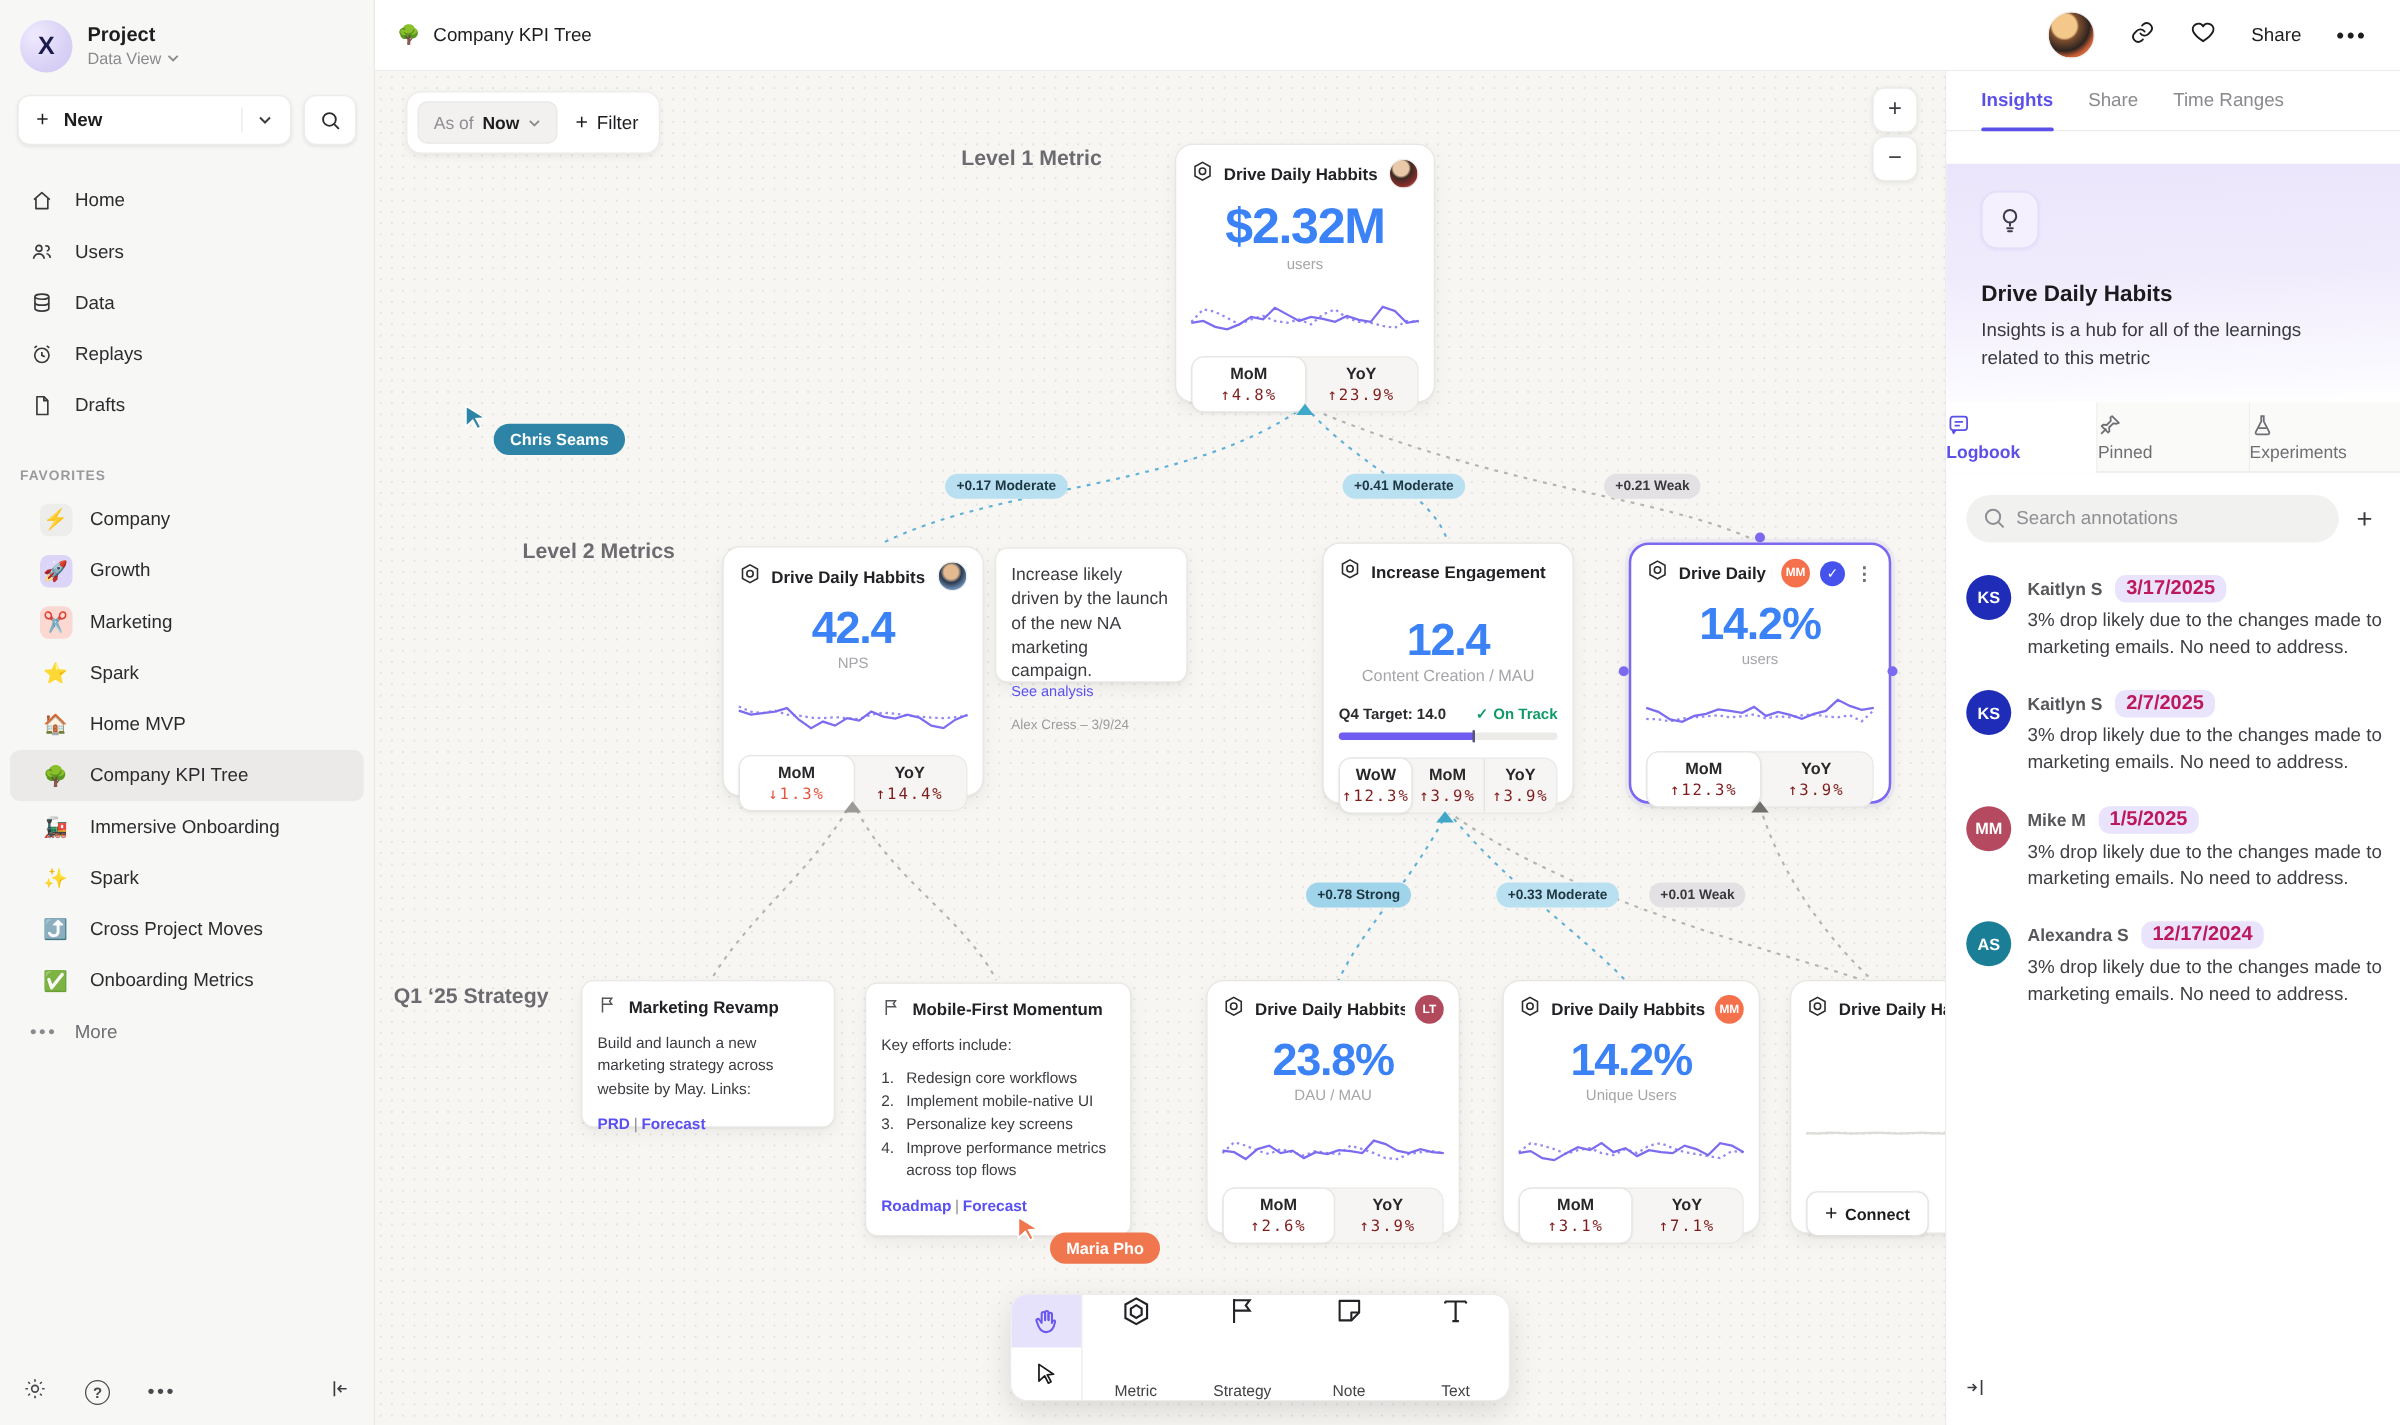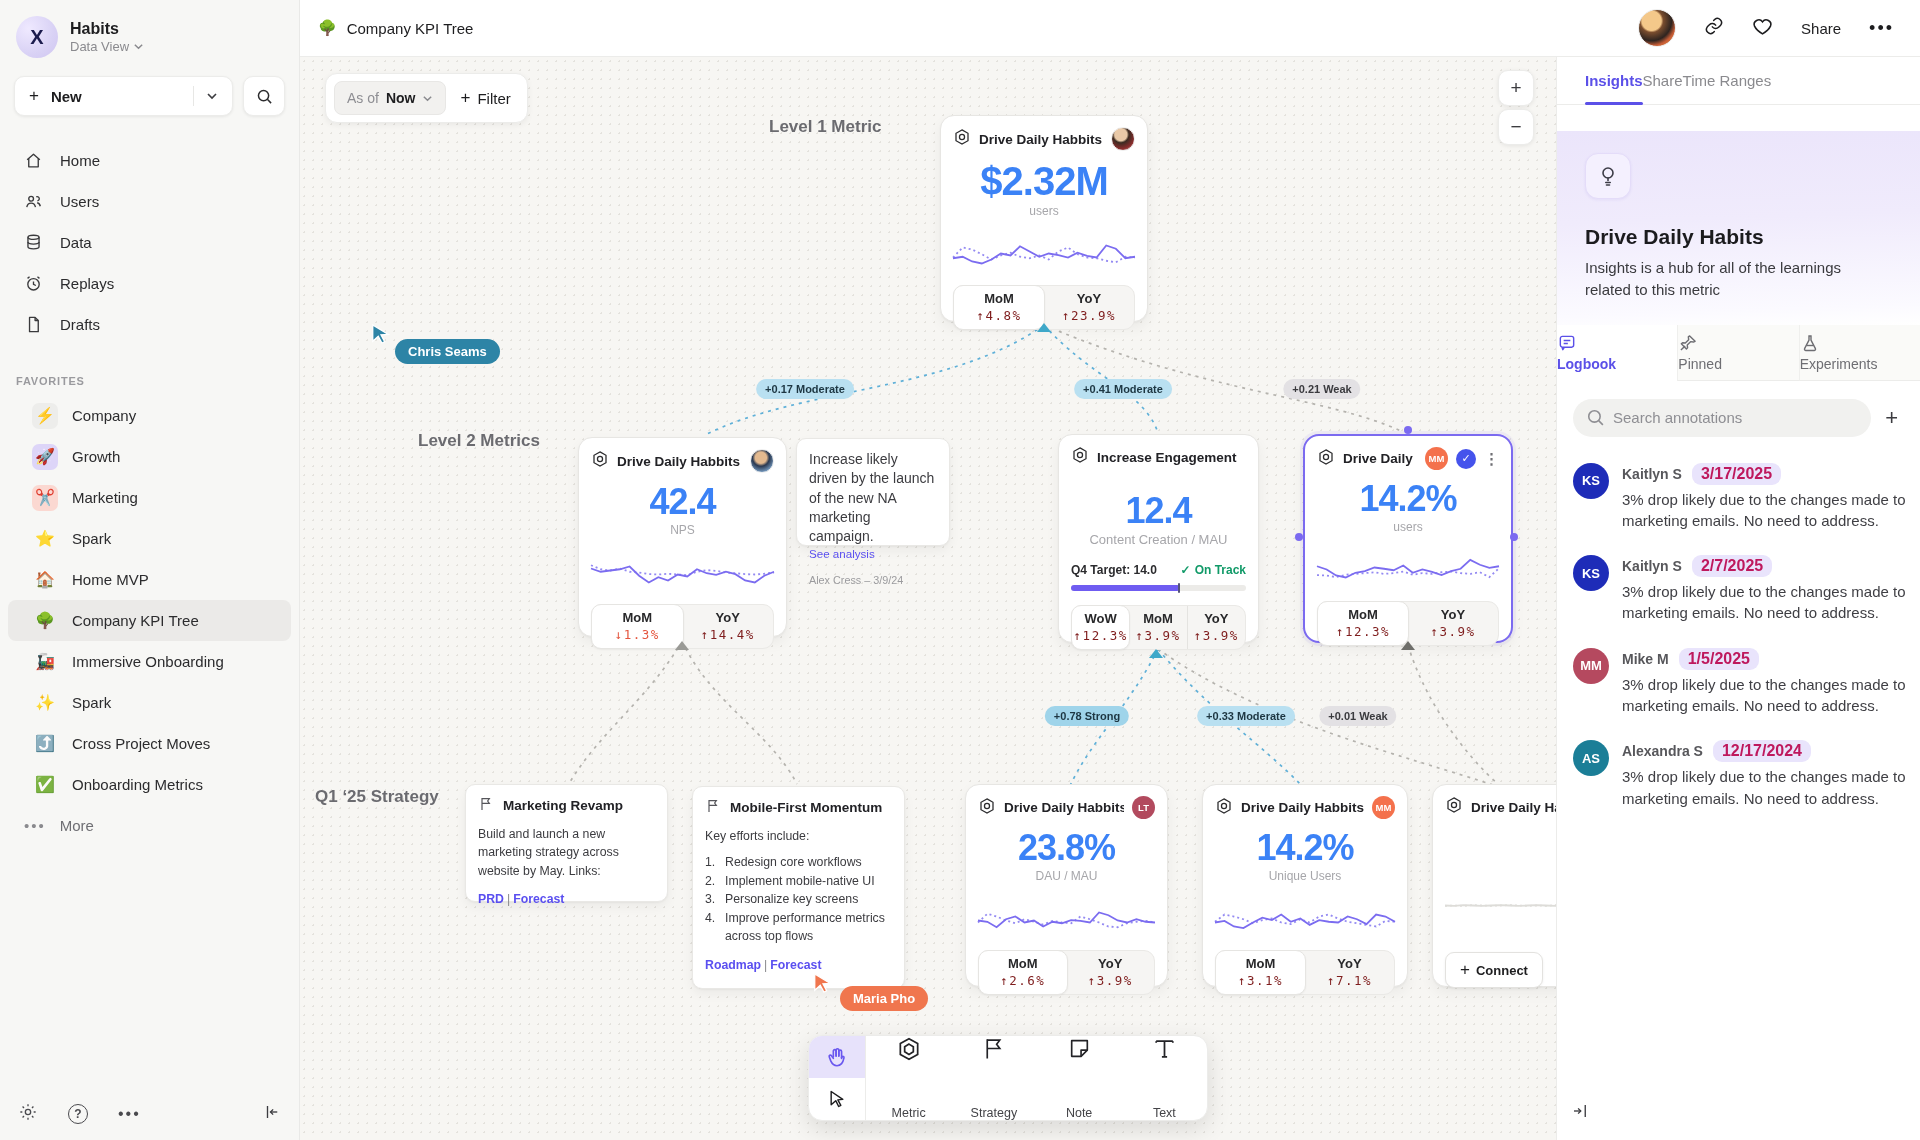--- a/index.html
+++ b/index.html
@@ -118,27 +118,27 @@
   
   .dock { position:absolute; left:508px; top:978px; width:400px; height:86px; background:#fff; border:1px solid #ececea; border-radius:14px; box-shadow:0 8px 24px rgba(0,0,0,.12); display:flex; overflow:hidden; }
   .dock-left { width:57px; border-right:1px solid #ececea; display:flex; flex-direction:column; }
   .dock-half { flex:1; display:flex; align-items:center; justify-content:center; }
   .dock-half.active { background:#e7e2fb; }
   .tool { flex:1; display:flex; flex-direction:column; align-items:center; justify-content:space-between; gap:5px; cursor:pointer; }
   .tool-label { font-size:12.5px; color:#434347; }
 
   
   .rpanel { position:absolute; left:1556px; top:57px; width:364px; height:1083px; background:#fff; border-left:1px solid #ececea; }
-  .r-tabs { display:flex; padding:0 28px; height:48px; align-items:center; border-bottom:1px solid #ececea; }
+  .r-tabs { display:flex; gap:28px; padding:0 28px; height:48px; align-items:center; border-bottom:1px solid #ececea; }
   .r-tab { font-size:15px; color:#8a8a8e; position:relative; height:100%; display:flex; align-items:center; cursor:pointer; }
   .r-tab.active { color:#5b50e8; font-weight:600; }
   .r-tab.active::after { content:""; position:absolute; left:0; right:0; bottom:-1px; height:3px; border-radius:3px; background:#5b50e8; }
   .hub { margin-top:26px; padding:22px 28px 24px; background:linear-gradient(178deg,#ebe5fb 0%,#f0ebfc 45%,#fbfaff 90%,#fff 100%); }
   .hub-icon { width:46px; height:46px; border-radius:13px; background:#f4f0fe; border:1px solid #e4dcf9; display:flex; align-items:center; justify-content:center; box-shadow:0 1px 3px rgba(90,60,200,.08); }
-  .hub-title { font-size:21px; font-weight:700; margin-top:26px; color:#1b1b1e; }
+  .hub-title { font-size:18px; font-weight:700; margin-top:26px; color:#1b1b1e; }
   .hub-desc { font-size:15px; color:#3a3a3e; line-height:1.45; margin-top:8px; width:300px; }
   .subtabs { display:flex; height:56px; border-bottom:1px solid #ececea; }
   .subtab { flex:1; display:flex; flex-direction:column; align-items:flex-start; justify-content:center; gap:3px; font-size:14px; color:#6e6e73; background:#fafaf8; border-left:1px solid #efefed; border-bottom:1px solid #ececea; margin-bottom:-1px; cursor:pointer; }
   .subtab:first-child { border-left:none; }
   .subtab.active { background:#fff; color:#5b50e8; font-weight:600; border-bottom:1px solid #fff; }
   .search-row { display:flex; align-items:center; gap:14px; padding:18px 22px 0 16px; }
   .search-box { position:relative; flex:1; }
   .search-input { width:100%; height:38px; border:none; outline:none; background:#f1f1ef; border-radius:19px; padding:0 14px 0 40px; font-size:15px; color:#3a3a3e; font-family:"Liberation Sans",sans-serif; }
   .search-input::placeholder { color:#8e8e93; }
   .search-mag { position:absolute; left:13px; top:9px; }
@@ -154,21 +154,21 @@
 
   .ic { flex:none; }
 </style>
 </head>
 <body>
 
 <div class="sidebar">
   <div class="side-head">
     <div class="logo">X</div>
     <div>
-      <div class="proj-name">Habits</div>
+      <div class="proj-name">Project</div>
       <div class="proj-view">
         <span>Data View</span>
         <svg class="ic" width="11" height="11" viewBox="0 0 12 12">
             <polyline points="2,4 6,8 10,4" fill="none" stroke="#8a8a8e" stroke-width="1.6"></polyline>
           </svg>
       </div>
     </div>
   </div>
   <div class="new-row">
     <div class="btn-new">

